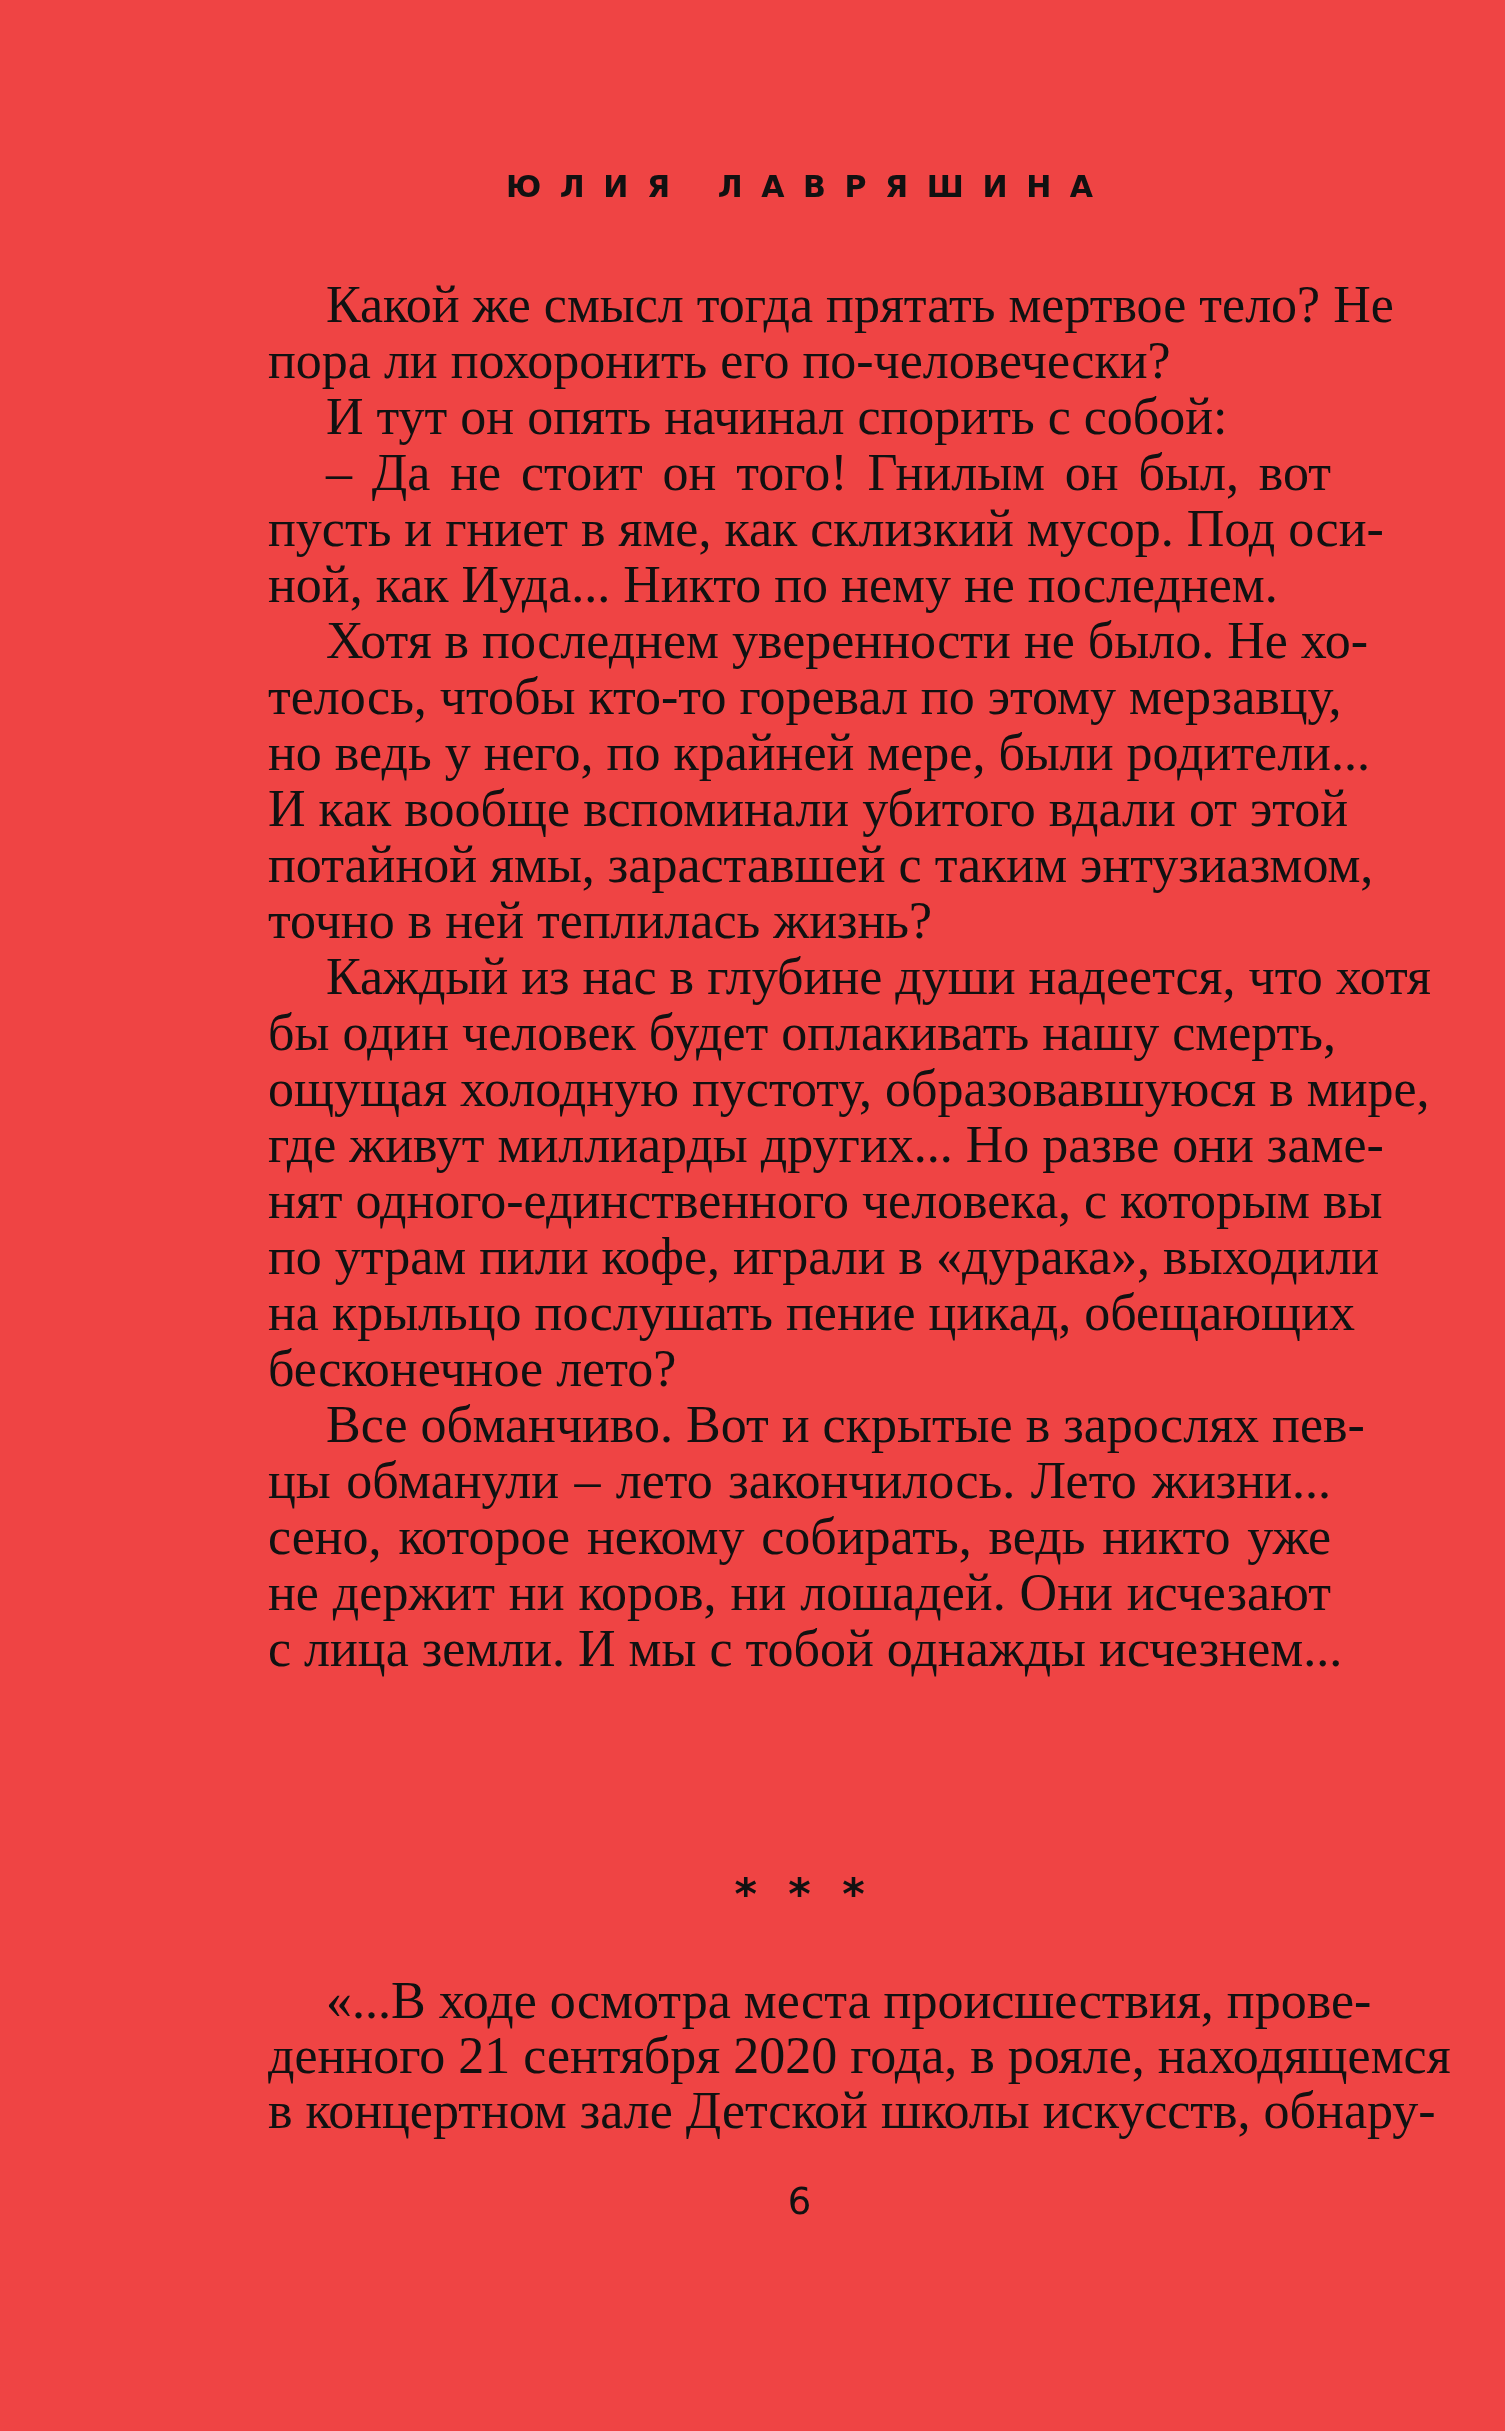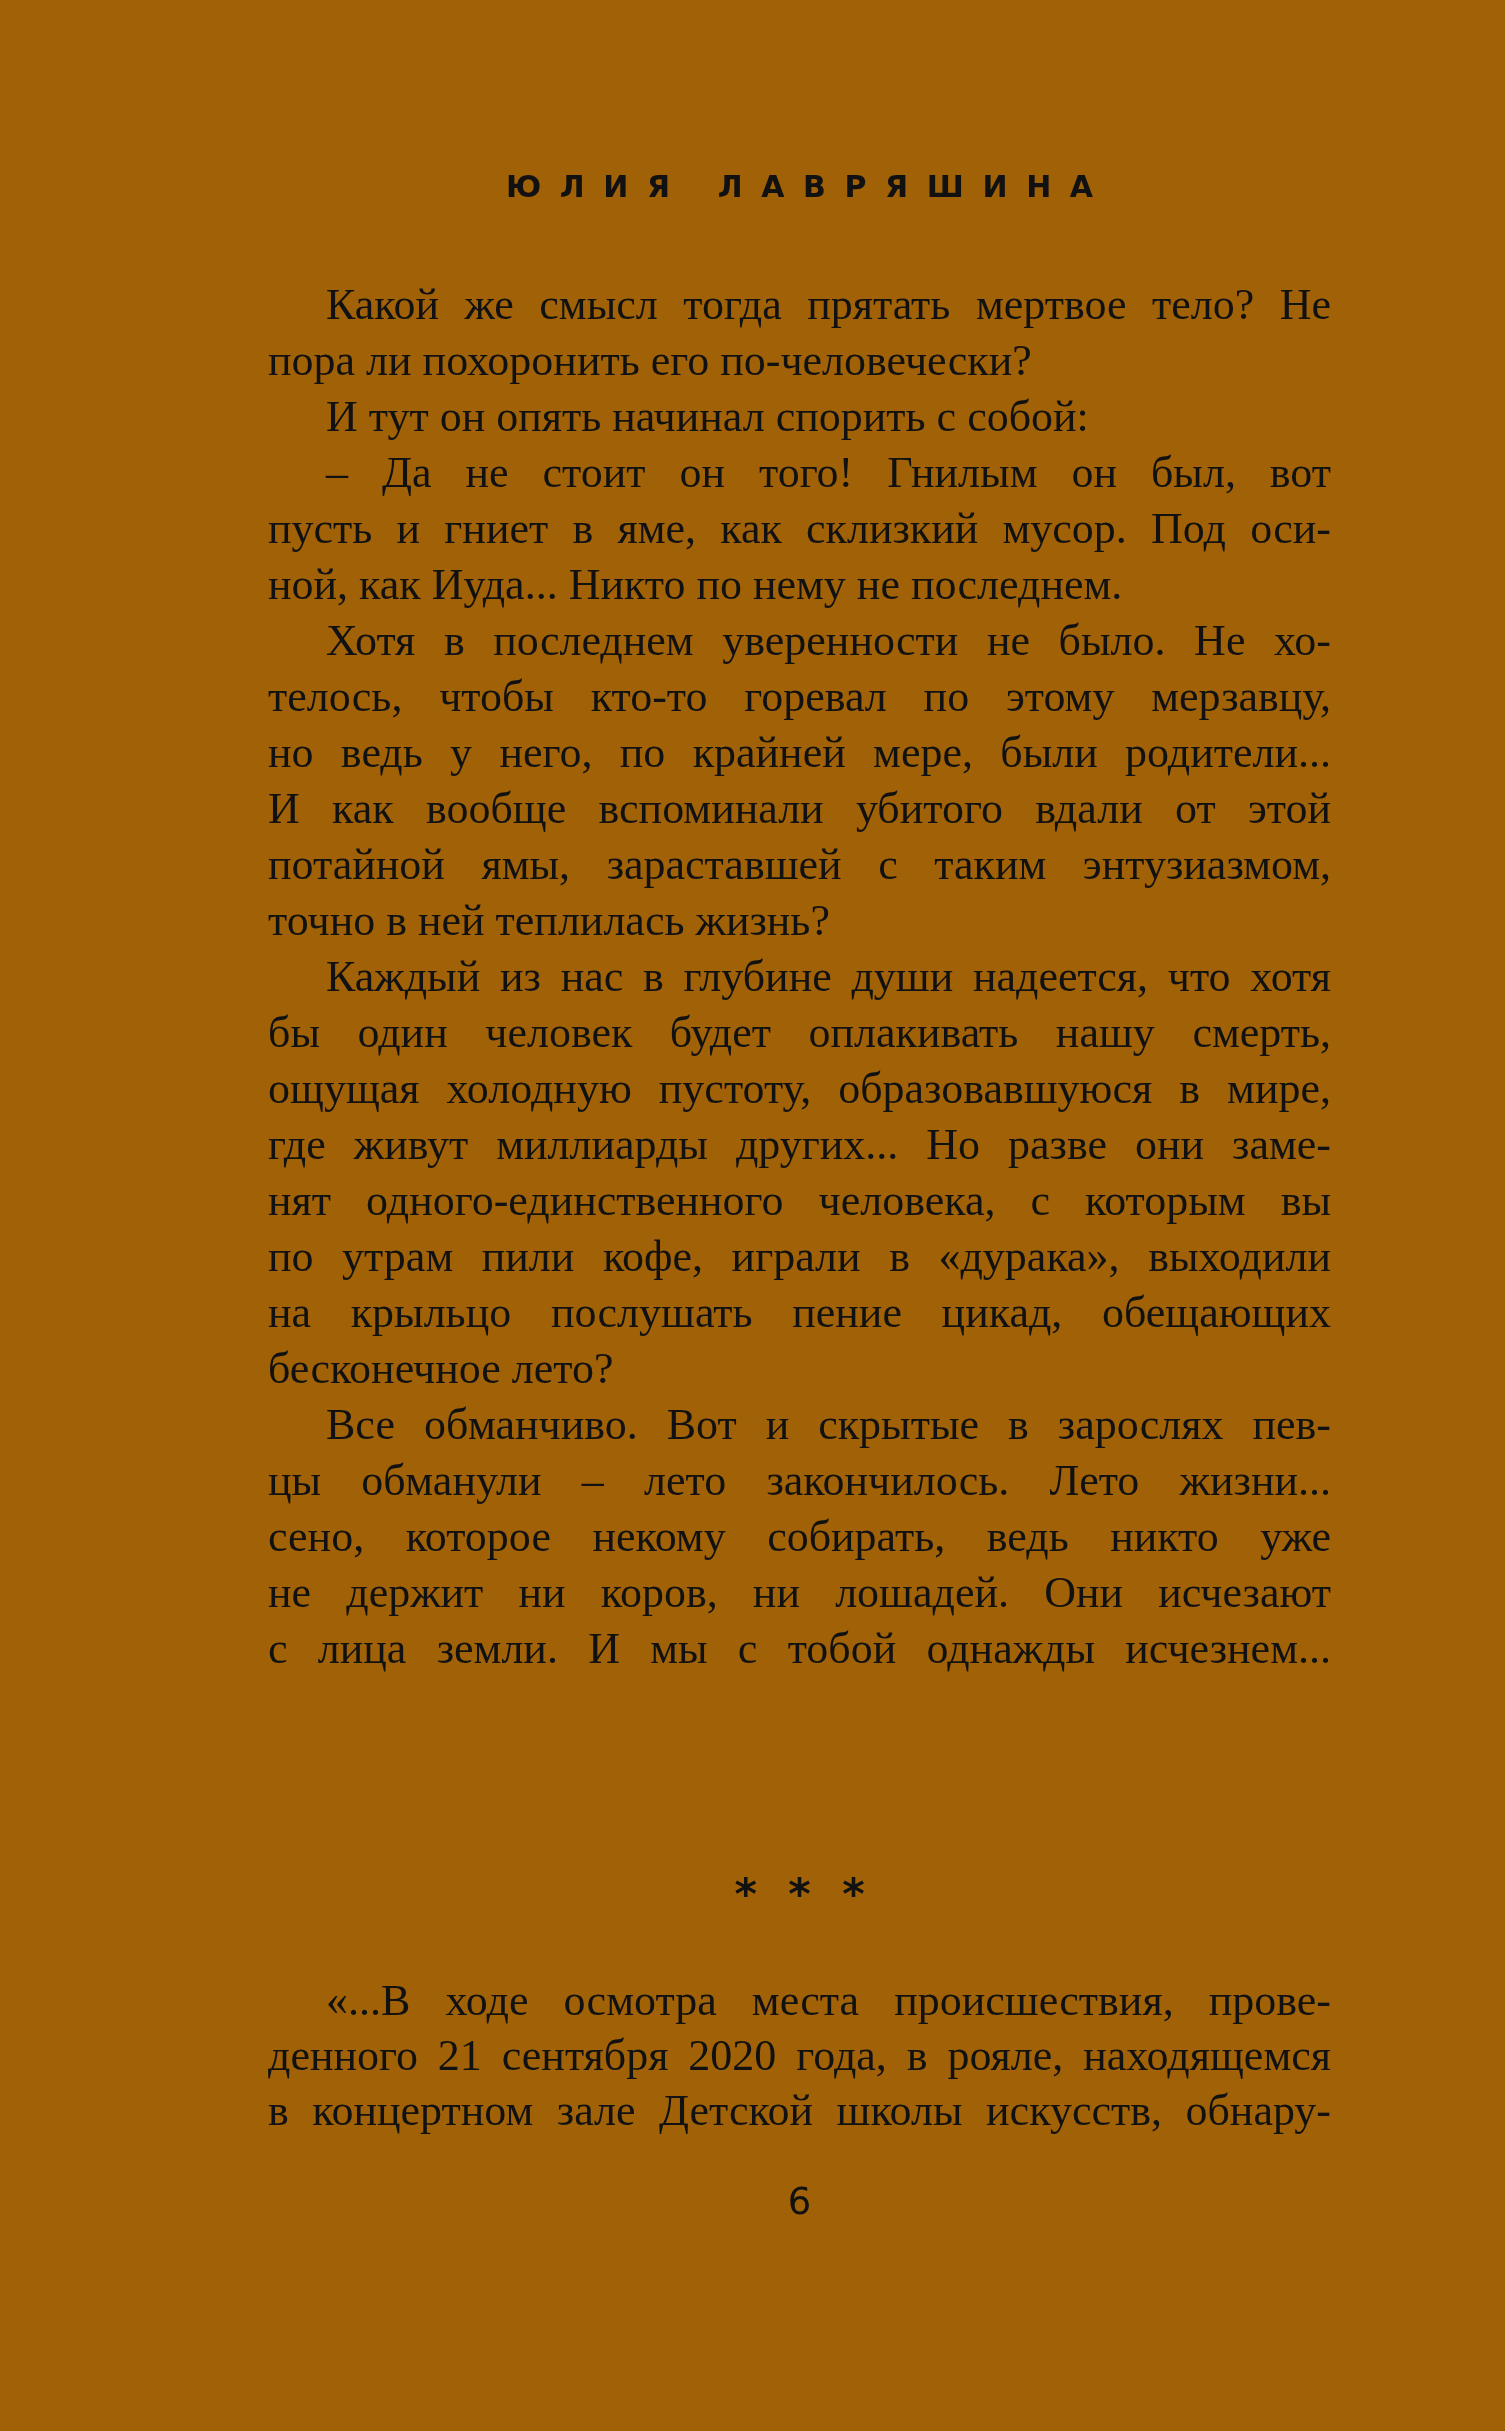--- a/index.html
+++ b/index.html
@@ -12,21 +12,21 @@
     height: 2432px;
     position: relative;
     overflow: hidden;
     color: #111111;
     font-family: "Liberation Serif", "DejaVu Serif", serif;
   }
   .page {
     position: absolute;
     left: 0; top: 0;
     width: 1506px; height: 2432px;
-    background: #a16207;
+    background: #ef4444;
   }
   .running-head {
     position: absolute;
     top: 167px;
     left: 268px;
     width: 1063px;
     text-align: center;
     font-family: "DejaVu Sans", "Liberation Sans", sans-serif;
     font-weight: bold;
     font-size: 30px;
@@ -38,21 +38,21 @@
   .body-text {
     position: absolute;
     left: 268px;
     top: 277px;
     width: 1063px;
   }
   .line {
     display: block;
     height: 56px;
     line-height: 56px;
-    font-size: 44px;
+    font-size: 52px;
     white-space: nowrap;
     text-align: justify;
     text-align-last: justify;
     overflow: visible;
   }
   .line.indent { padding-left: 58px; }
   .line.last { text-align: left; text-align-last: left; }
   .separator {
     position: absolute;
     top: 1870px;

